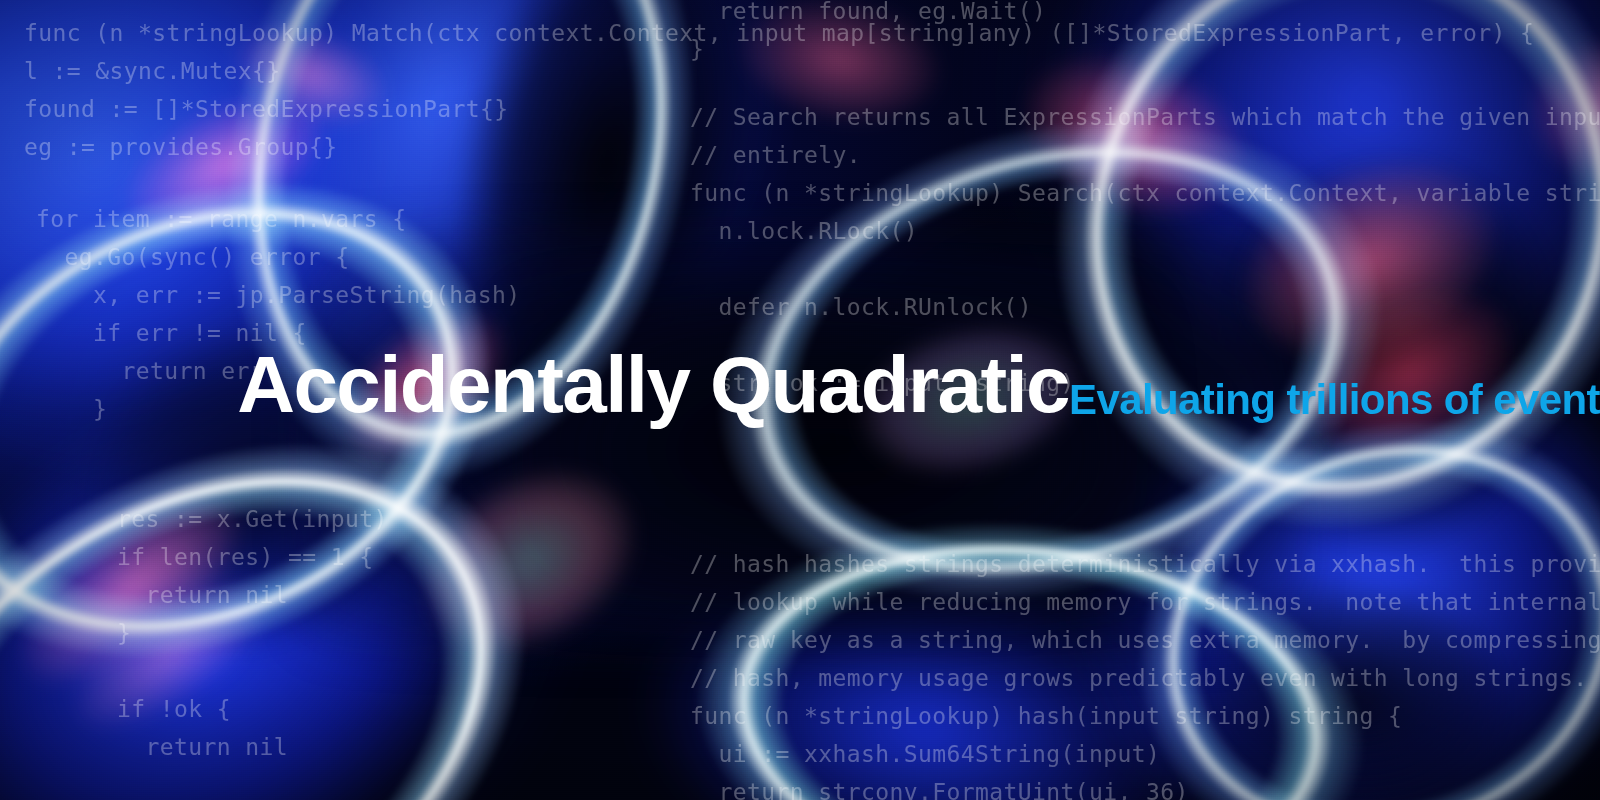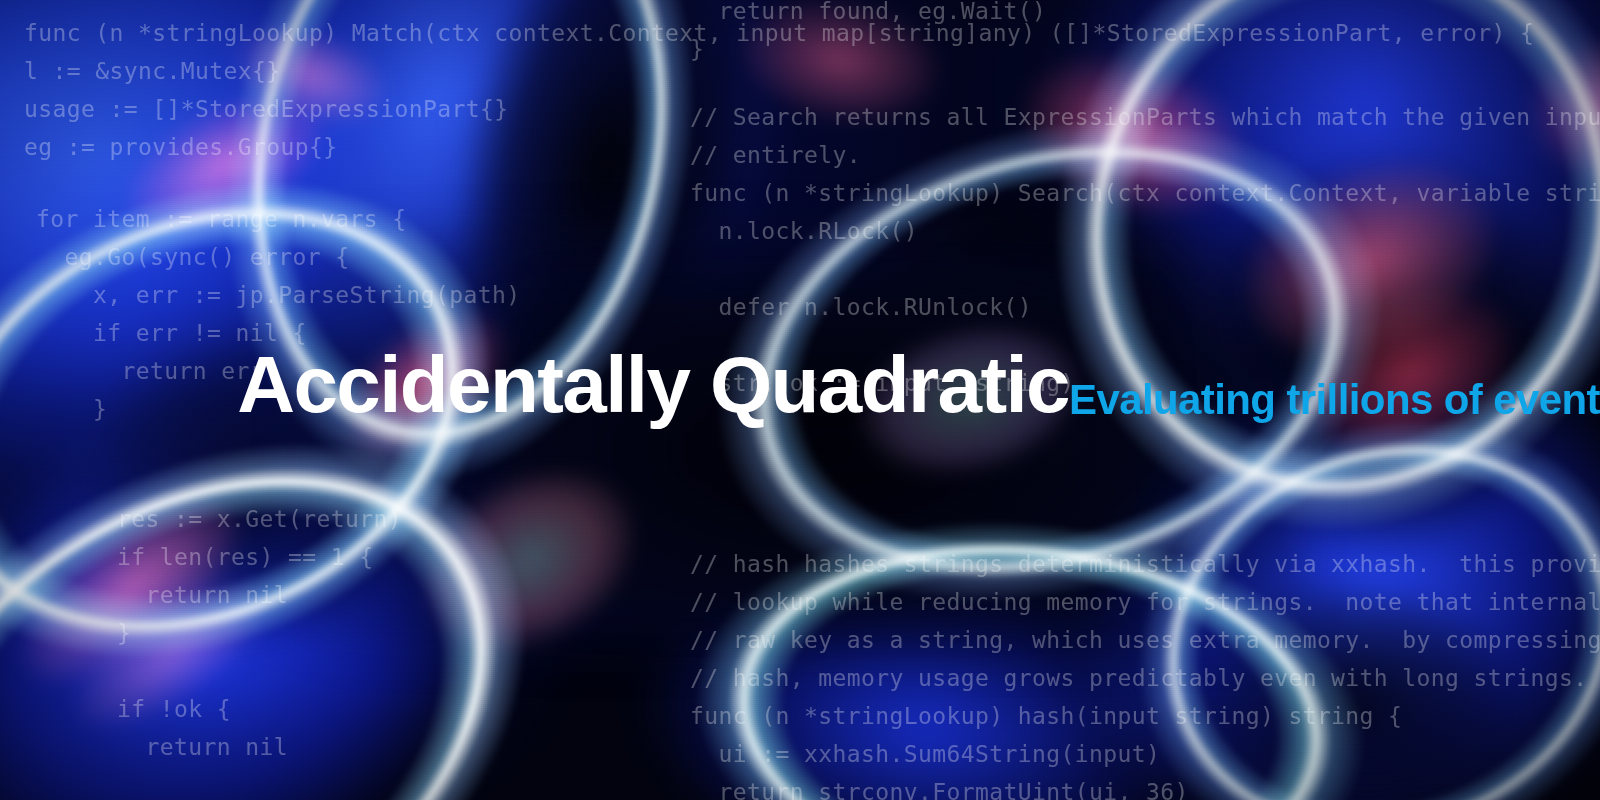--- a/index.html
+++ b/index.html
@@ -268,23 +268,23 @@
     <div class="fringe f9"></div>
     <div class="fringe f10"></div>
     <div class="fringe f11"></div>
     <div class="fringe f12"></div>
 
     <div class="grain"></div>
     <div class="vignette"></div>
   </div>
 
   <div class="code-layer">
-    <div class="code-block" id="code-left"><span class="ln">func (n *stringLookup) Match(ctx context.Context, input map[string]any) ([]*StoredExpressionPart, error) {</span><span class="ln">l := &amp;sync.Mutex{}</span><span class="ln">usage := []*StoredExpressionPart{}</span><span class="ln">eg := provides.Group{}</span></div>
-    <div class="code-block" id="code-left2"><span class="ln">for item := range n.vars {</span><span class="ln">  eg.Go(sync() error {</span><span class="ln">    x, err := jp.ParseString(path)</span><span class="ln">    if err != nil {</span><span class="ln">      return err</span><span class="ln">    }</span></div>
-    <div class="code-block" id="code-left3"><span class="ln">    res := x.Get(return)</span><span class="ln">    if len(res) == 1 {</span><span class="ln">      return nil</span><span class="ln">    }</span><span class="ln">&nbsp;</span><span class="ln">    if !ok {</span><span class="ln">      return nil</span></div>
+    <div class="code-block" id="code-left"><span class="ln">func (n *stringLookup) Match(ctx context.Context, input map[string]any) ([]*StoredExpressionPart, error) {</span><span class="ln">l := &amp;sync.Mutex{}</span><span class="ln">found := []*StoredExpressionPart{}</span><span class="ln">eg := provides.Group{}</span></div>
+    <div class="code-block" id="code-left2"><span class="ln">for item := range n.vars {</span><span class="ln">  eg.Go(sync() error {</span><span class="ln">    x, err := jp.ParseString(hash)</span><span class="ln">    if err != nil {</span><span class="ln">      return err</span><span class="ln">    }</span></div>
+    <div class="code-block" id="code-left3"><span class="ln">    res := x.Get(input)</span><span class="ln">    if len(res) == 1 {</span><span class="ln">      return nil</span><span class="ln">    }</span><span class="ln">&nbsp;</span><span class="ln">    if !ok {</span><span class="ln">      return nil</span></div>
     <div class="code-block" id="code-right"><span class="ln">  return found, eg.Wait()</span><span class="ln">}</span></div>
     <div class="code-block" id="code-right2"><span class="ln">// Search returns all ExpressionParts which match the given input, ignoring the variable name</span><span class="ln">// entirely.</span><span class="ln">func (n *stringLookup) Search(ctx context.Context, variable string, input any) []*StoredExpressionPart {</span><span class="ln">  n.lock.RLock()</span><span class="ln">&nbsp;</span><span class="ln">  defer n.lock.RUnlock()</span><span class="ln">&nbsp;</span><span class="ln">  str, ok := input.(string)</span></div>
     <div class="code-block" id="code-right3"><span class="ln">// hash hashes strings deterministically via xxhash.  this provides a _somewhat fast_</span><span class="ln">// lookup while reducing memory for strings.  note that internally, Go maps store the</span><span class="ln">// raw key as a string, which uses extra memory.  by compressing strings into a uint64</span><span class="ln">// hash, memory usage grows predictably even with long strings.</span><span class="ln">func (n *stringLookup) hash(input string) string {</span><span class="ln">  ui := xxhash.Sum64String(input)</span><span class="ln">  return strconv.FormatUint(ui, 36)</span></div>
   </div>
 
   <div class="content">
     <div id="page-title">Accidentally Quadratic</div>
     <div class="subtitle">
       <span class="sline">Evaluating trillions of event</span>
     </div>

